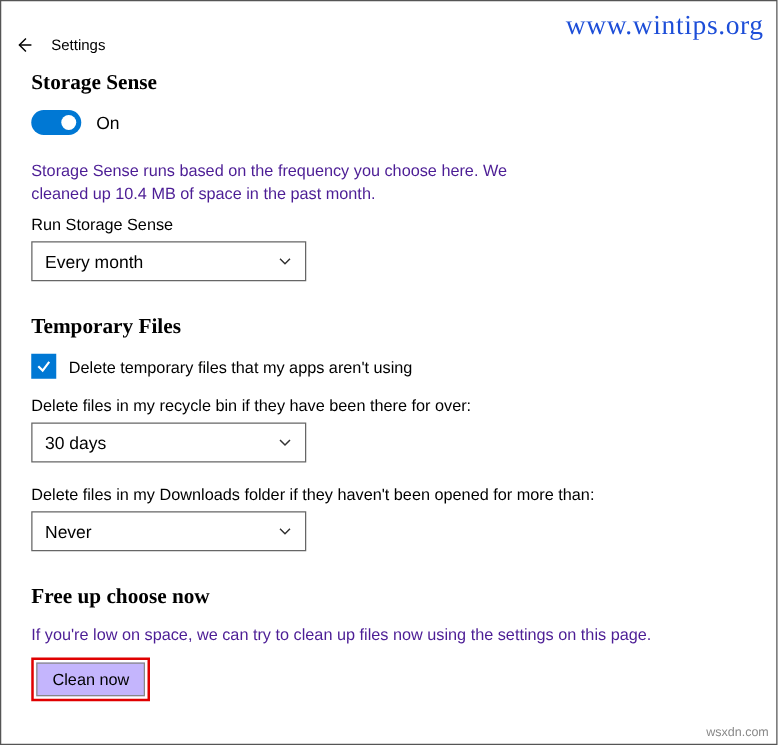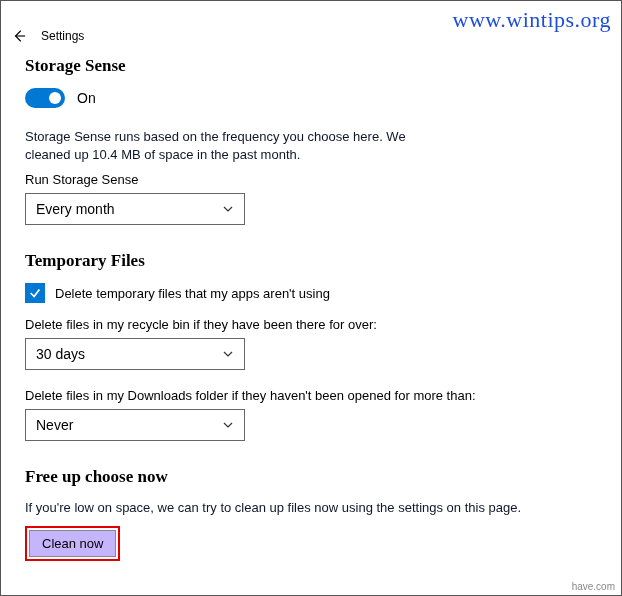--- a/index.html
+++ b/index.html
@@ -72,21 +72,21 @@
       cursor: pointer;
     }
     .toggle .knob {
       position: absolute;
       width: 12px; height: 12px;
       border-radius: 50%;
       background: #fff;
       top: 4px; right: 4px;
     }
     .toggle-label { font-size: 14px; }
-    .desc { font-size: 13px; color: #0f172a; line-height: 1.4; margin-bottom: 8px; max-width: 400px; }
+    .desc { font-size: 13px; color: #4c1d95; line-height: 1.4; margin-bottom: 8px; max-width: 400px; }
     .field-label { font-size: 13px; margin-bottom: 6px; }
     .combobox {
       width: 220px; height: 32px;
       border: 1px solid #666;
       background: #fff;
       display: flex;
       align-items: center;
       justify-content: space-between;
       padding: 0 10px;
       font-size: 14px;
@@ -131,21 +131,21 @@
   <span class="back-arrow">
     <svg width="14" height="14" viewBox="0 0 16 16">
         <path d="M10 2 L4 8 L10 14" stroke="#000" stroke-width="1.3" fill="none"></path>
         <path d="M4 8 H15" stroke="#000" stroke-width="1.3"></path>
       </svg>
   </span>
   <span>Settings</span>
 </div>
 
 <div class="watermark">www.wintips.org</div>
-<div class="watermark2">have.com</div>
+<div class="watermark2">wsxdn.com</div>
 
 <div class="content">
 
   <div class="block">
     <div class="section-heading">Storage Sense</div>
     <div class="toggle-row">
       <div class="toggle">
           <div class="knob"></div>
         </div>
       <span class="toggle-label">On</span>

